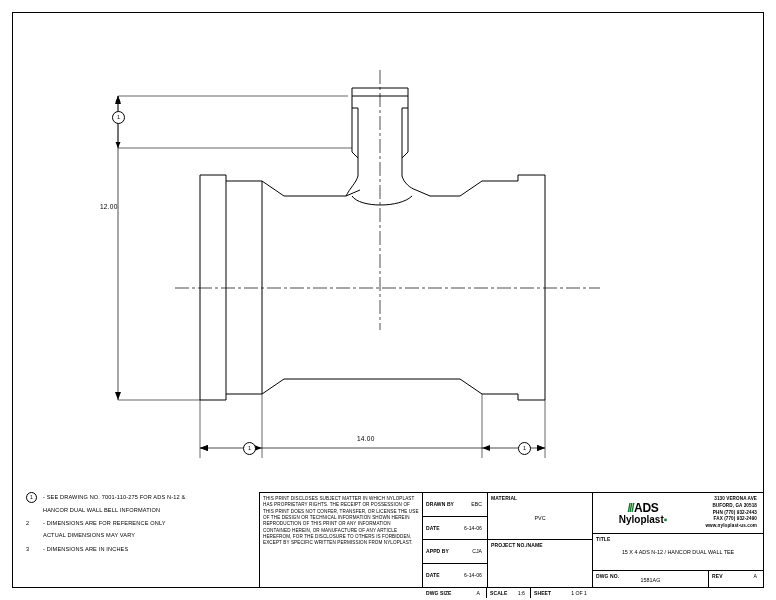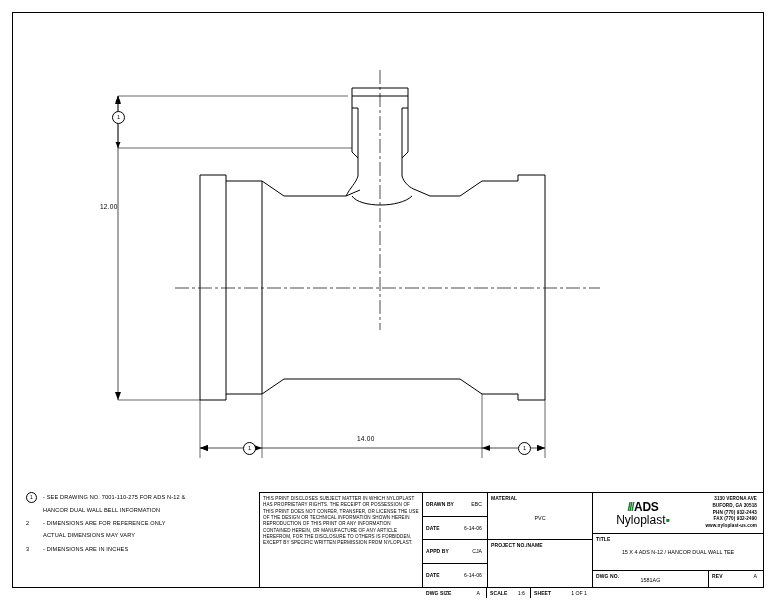--- a/index.html
+++ b/index.html
@@ -179,22 +179,22 @@
     align-items: center;
   }
   .logo-slashes {
     color: #1a7a2e;
     font-weight: bold;
     font-size: 12px;
     margin-right: 1px;
     letter-spacing: -1.5px;
   }
   .logo-nylo {
-    font-size: 12px;
-    font-weight: normal;
+    font-size: 10px;
+    font-weight: bold;
     line-height: 1;
     margin-top: 1px;
     letter-spacing: 0px;
   }
   .logo-nylo .dot { color: #1a7a2e; }
   .addr {
     flex: 1 1 auto;
     text-align: right;
     padding-right: 6px;
     font-size: 4.6px;

